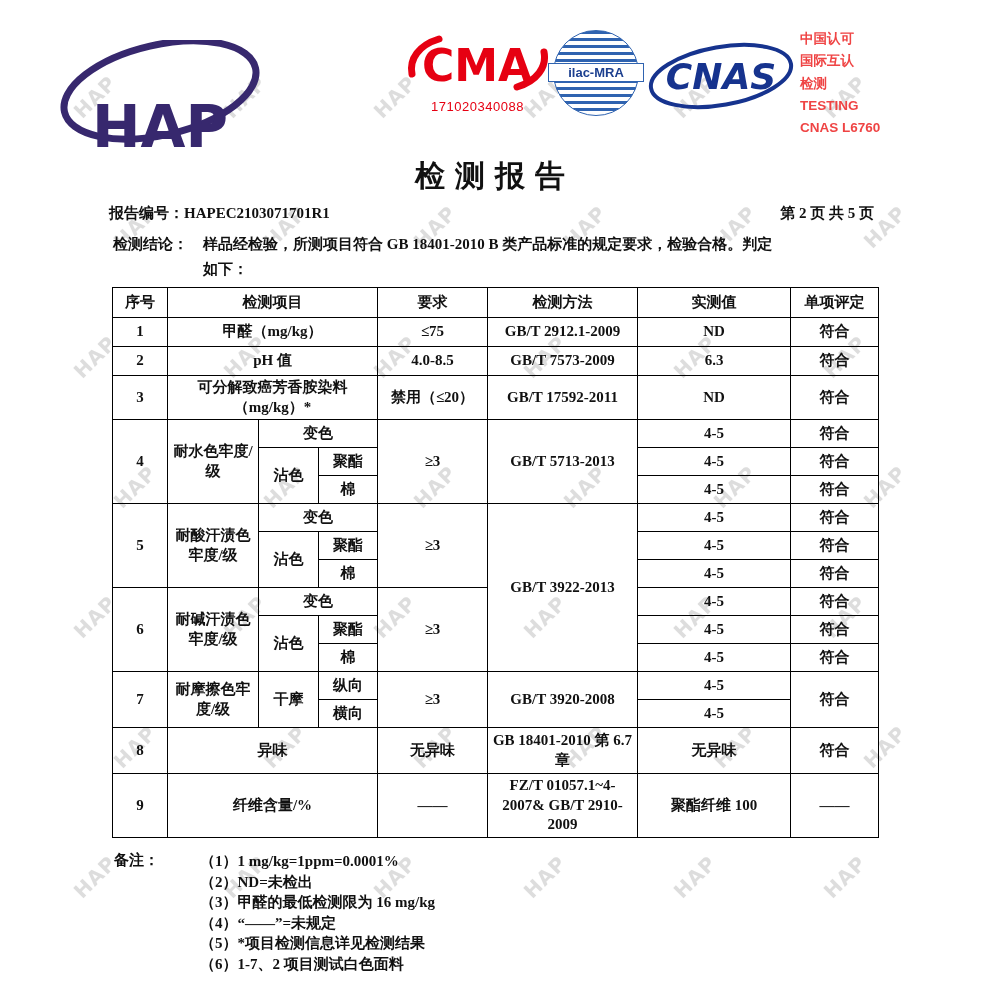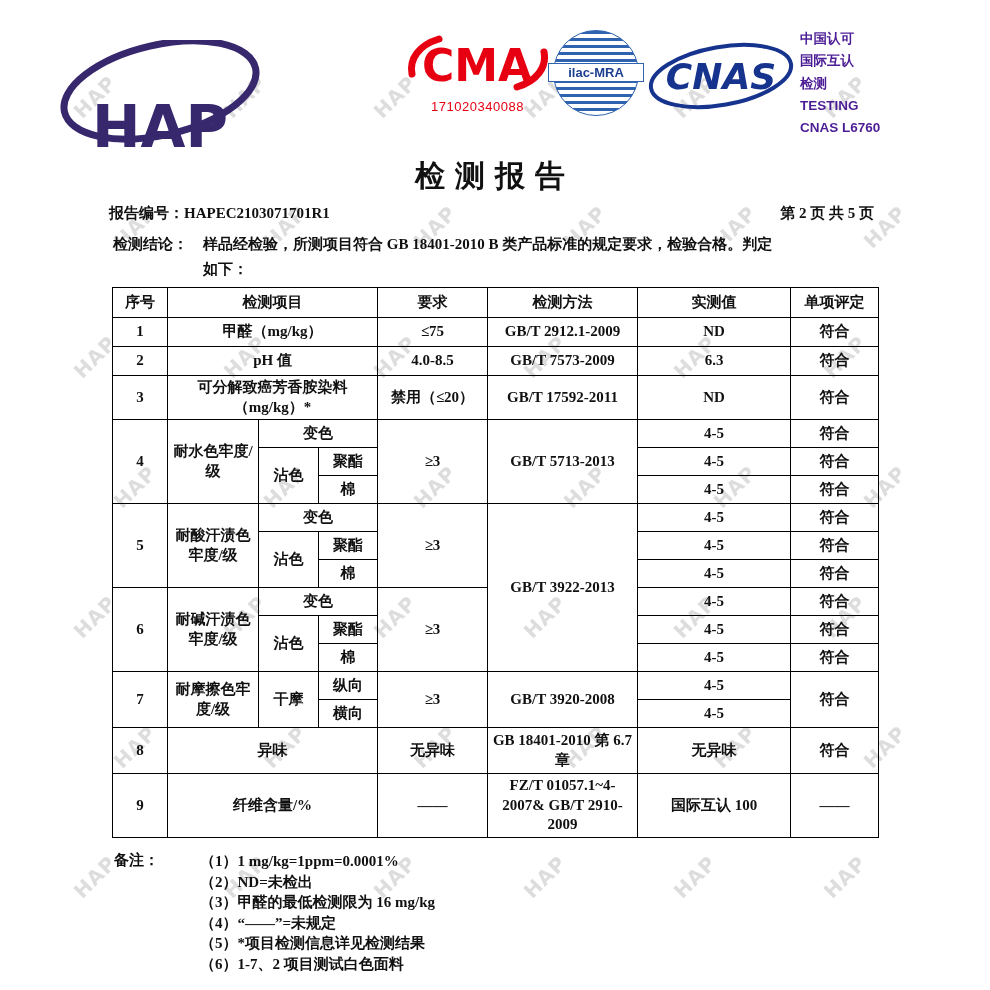--- a/index.html
+++ b/index.html
@@ -9,21 +9,21 @@
   .wm{position:absolute;transform:rotate(-45deg);color:#c7c7c7;opacity:.6;font-family:"DejaVu Sans",sans-serif;font-weight:bold;font-size:20px;letter-spacing:1px;}
   .content{position:absolute;inset:0;z-index:1;}
 
   .hap-logo{position:absolute;left:55px;top:40px;}
   .cma-logo{position:absolute;left:405px;top:32px;text-align:center;width:145px;}
   .cma-number{color:#e60012;font-weight:normal;font-size:13px;font-family:"Liberation Sans",sans-serif;letter-spacing:.5px;margin-top:1px;}
   .ilac-logo{position:absolute;left:553px;top:30px;width:84px;height:84px;}
   .ilac-globe{width:84px;height:84px;border-radius:50%;background:repeating-linear-gradient(#2f63b0 0 3px,#ffffff 3px 7px);border:1px solid #2f63b0;}
   .ilac-band{position:absolute;left:-5px;top:33px;width:94px;background:#fff;border:1px solid #2f63b0;color:#1c3f8f;font-family:"Liberation Sans",sans-serif;font-weight:bold;font-size:13px;text-align:center;padding:1px 0;}
   .cnas-logo{position:absolute;left:645px;top:40px;}
-  .accred{position:absolute;left:800px;top:28px;color:#4c1d95;font-family:"Liberation Sans",sans-serif;font-weight:bold;font-size:13.5px;line-height:1.65;}
+  .accred{position:absolute;left:800px;top:28px;color:#ef4444;font-family:"Liberation Sans",sans-serif;font-weight:bold;font-size:13.5px;line-height:1.65;}
 
   .title{position:absolute;left:0;top:156px;width:100%;text-align:center;font-size:30px;font-weight:bold;letter-spacing:10px;}
   .info-line{position:absolute;left:109px;top:204px;width:765px;display:flex;justify-content:space-between;font-size:15px;font-weight:bold;}
   .conclusion{position:absolute;left:113px;top:232px;width:790px;display:flex;font-size:15px;font-weight:bold;line-height:1.65;}
   .conclusion-label{flex:0 0 90px;}
 
   table.report{position:absolute;left:112px;top:287px;border-collapse:collapse;table-layout:fixed;width:766px;}
   table.report th,table.report td{border:1px solid #000;text-align:center;vertical-align:middle;font-size:15px;font-weight:bold;padding:1px 3px;line-height:1.3;background:transparent;}
   .rh30{height:30px}.rh29{height:29px}.rh44{height:44px}.rh28{height:28px}.rh46{height:46px}.rh64{height:64px}
 
@@ -267,21 +267,21 @@
           <td>GB 18401-2010 第 6.7 章</td>
           <td>无异味</td>
           <td>符合</td>
         </tr>
 
         <tr class="rh64">
           <td>9</td>
           <td colspan="3">纤维含量/%</td>
           <td>——</td>
           <td>FZ/T 01057.1~4-2007&amp; GB/T 2910-2009</td>
-          <td>国际互认 100</td>
+          <td>聚酯纤维 100</td>
           <td>——</td>
         </tr>
       </tbody>
     </table>
 
     <div class="notes">
       <div class="notes-label">备注：</div>
       <div class="notes-items">
         <div>（1）1 mg/kg=1ppm=0.0001%</div>
         <div>（2）ND=未检出</div>

